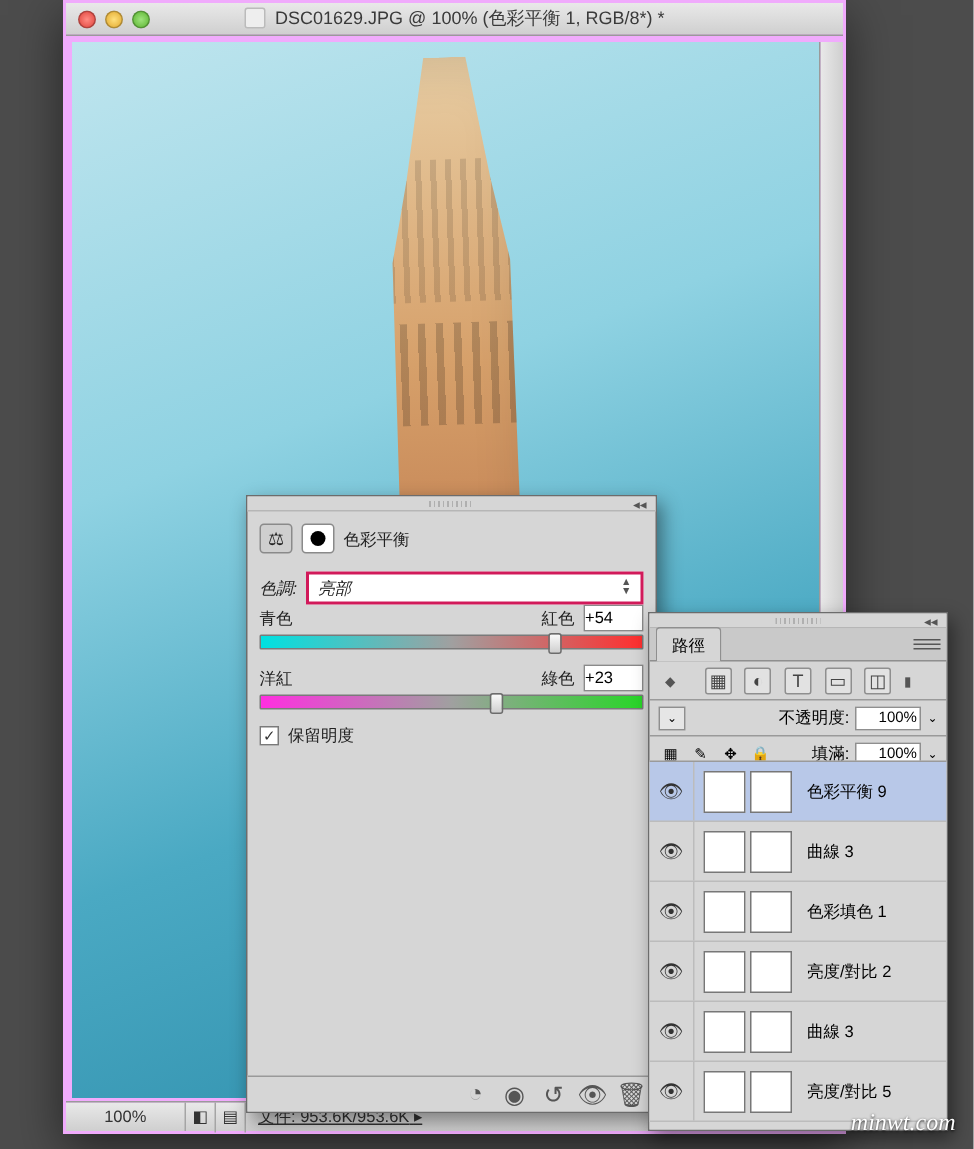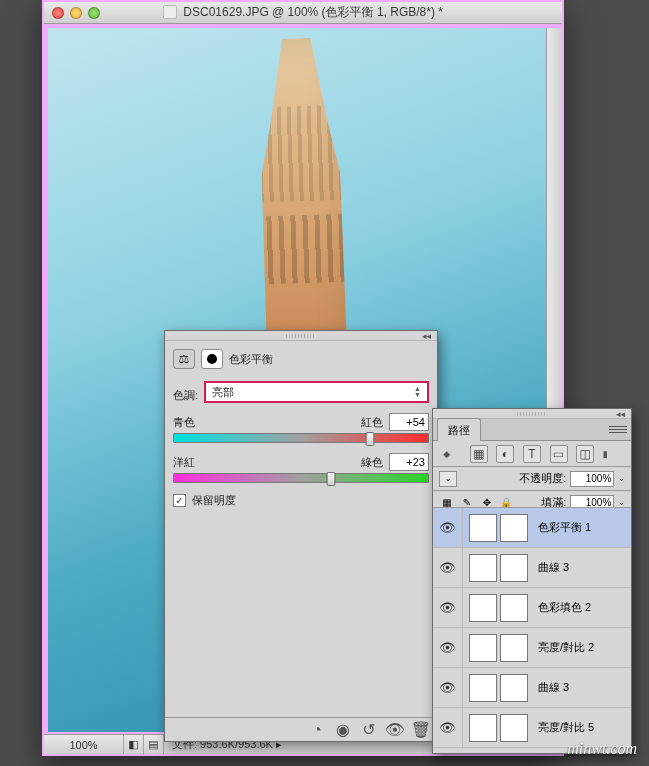--- a/index.html
+++ b/index.html
@@ -31,48 +31,48 @@
       background: repeating-linear-gradient(90deg, rgba(0,0,0,.12) 0 4px, transparent 4px 10px); }
   .tower::after { content:""; position:absolute; top:26%; left:16%; right:16%; height:10%;
       background: repeating-linear-gradient(90deg, rgba(0,0,0,.18) 0 5px, transparent 5px 12px); }
 
   .vscroll { position:absolute; top:26px; right:0; width:16px; bottom:22px; background: linear-gradient(90deg,#e9e9e9,#cfcfcf); border-left:1px solid #9a9a9a; }
 
   .doc-status { position:absolute; left:0; right:0; bottom:0; height:20px; background: linear-gradient(#e9e9e9,#cfcfcf); border-top:1px solid #9a9a9a; display:flex; align-items:center; font-size:11px; color:#333; }
   .doc-status .zoom { width:80px; text-align:center; border-right:1px solid #a5a5a5; height:100%; line-height:20px; }
   .doc-status .mini { display:flex; gap:0; }
   .doc-status .mini span { width:20px; height:20px; border-right:1px solid #a5a5a5; display:flex; align-items:center; justify-content:center; }
-  .doc-status .info { padding-left:8px; }
+  .doc-status .info { padding-left:8px;text-decoration:underline; }
 
   
   .panel { position:absolute; background:#d6d6d6; border:1px solid #6c6c6c; box-shadow: 3px 5px 12px rgba(0,0,0,.45); }
   .props { left:164px; top:330px; width:274px; height:412px; }
   .panel-grip { height:10px; background:#d6d6d6; border-bottom:1px solid #b6b6b6; display:flex; justify-content:center; align-items:center; }
   .panel-grip::before { content:""; width:30px; height:4px; background: repeating-linear-gradient(90deg,#b0b0b0 0 1px, transparent 1px 3px); }
   .panel-grip .collapse { position:absolute; right:6px; top:0; font-size:9px; color:#555; }
 
   .panel-tabs { height:22px; display:flex; align-items:flex-end; border-bottom:1px solid #8f8f8f; background:#c9c9c9; position:relative; }
   .panel-tabs .tab { font-size:11px; padding:4px 10px 3px; background:#d6d6d6; border:1px solid #8f8f8f; border-bottom:none; border-radius:3px 3px 0 0; margin-left:4px; position:relative; top:1px; }
   .panel-tabs .menu { position:absolute; right:4px; top:3px; width:18px; height:14px; display:flex; flex-direction:column; justify-content:center; gap:2px; }
   .panel-tabs .menu span { height:1px; background:#555; }
 
   .props-body { padding:8px; font-size:11px; color:#222; }
   .adj-header { display:flex; align-items:center; gap:6px; margin-bottom:12px; }
   .adj-header .ic { width:22px; height:20px; background:#cfcfcf; border:1px solid #8a8a8a; border-radius:3px; display:flex; align-items:center; justify-content:center; }
   .adj-header .ic.scale::before { content:"⚖"; font-size:12px; }
   .adj-header .ic.mask { background:#fff; position:relative; }
   .adj-header .ic.mask::before { content:""; width:10px; height:10px; border-radius:50%; background:#000; }
 
-  .row { display:flex; align-items:flex-end; gap:6px; margin-bottom:10px; }
+  .row { display:flex; align-items:center; gap:6px; margin-bottom:0;font-style:italic; }
   .tone-select { flex:1; border:2px solid #d11a5a; background:#fff; display:flex; align-items:center; padding:2px 6px; height:22px; position:relative; }
   .tone-select .arrows { position:absolute; right:6px; display:flex; flex-direction:column; font-size:7px; line-height:6px; color:#555; }
 
   .slider-block { margin-bottom:10px; }
   .slider-labels { display:flex; justify-content:space-between; font-size:11px; margin-bottom:2px; align-items:center; }
-  .slider-labels input { width:40px; height:18px; border:1px solid #8a8a8a; font-size:11px; text-align:right; padding-right:3px; }
+  .slider-labels input { width:40px; height:18px; border:1px solid #8a8a8a; font-size:11px; text-align:left; padding-right:3px; }
   .slider-track { height:10px; border:1px solid #7a7a7a; position:relative; border-radius:1px; }
   .slider-handle { position:absolute; top:-2px; width:9px; height:14px; background: linear-gradient(#fafafa,#cfcfcf); border:1px solid #6c6c6c; border-radius:2px; transform:translateX(-50%); }
   .grad-cr { background: linear-gradient(90deg, #00e1e1, #a0a0a0, #ff2e2e); }
   .grad-mg { background: linear-gradient(90deg, #ff2ee0, #a0a0a0, #28d628); }
   .grad-yb { background: linear-gradient(90deg, #f0e628, #a0a0a0, #2a3ad6); }
 
   .checkbox-row { display:flex; align-items:center; gap:6px; margin-top:6px; }
   .checkbox-row .cb { width:13px; height:13px; background:#fff; border:1px solid #7a7a7a; display:flex; align-items:center; justify-content:center; font-size:10px; color:#333; }
 
   .props-footer { position:absolute; left:0; right:0; bottom:0; height:24px; border-top:1px solid #9a9a9a; background:#d6d6d6; display:flex; align-items:center; justify-content:flex-end; padding:0 4px; gap:2px; }
@@ -244,37 +244,37 @@
     <span style="font-size:8px">⌄</span>
   </div>
 
   <div class="layers-list" id="layers-list">
       <div class="layer sel">
         <div class="eye">👁</div>
         <div class="thumbs">
           <div class="th"></div>
           <div class="th"></div>
         </div>
-        <div class="name">色彩平衡 1</div>
+        <div class="name">色彩平衡 9</div>
       </div>
       <div class="layer">
         <div class="eye">👁</div>
         <div class="thumbs">
           <div class="th"></div>
           <div class="th"></div>
         </div>
         <div class="name">曲線 3</div>
       </div>
       <div class="layer">
         <div class="eye">👁</div>
         <div class="thumbs">
           <div class="th"></div>
           <div class="th"></div>
         </div>
-        <div class="name">色彩填色 2</div>
+        <div class="name">色彩填色 1</div>
       </div>
       <div class="layer">
         <div class="eye">👁</div>
         <div class="thumbs">
           <div class="th"></div>
           <div class="th"></div>
         </div>
         <div class="name">亮度/對比 2</div>
       </div>
       <div class="layer">

